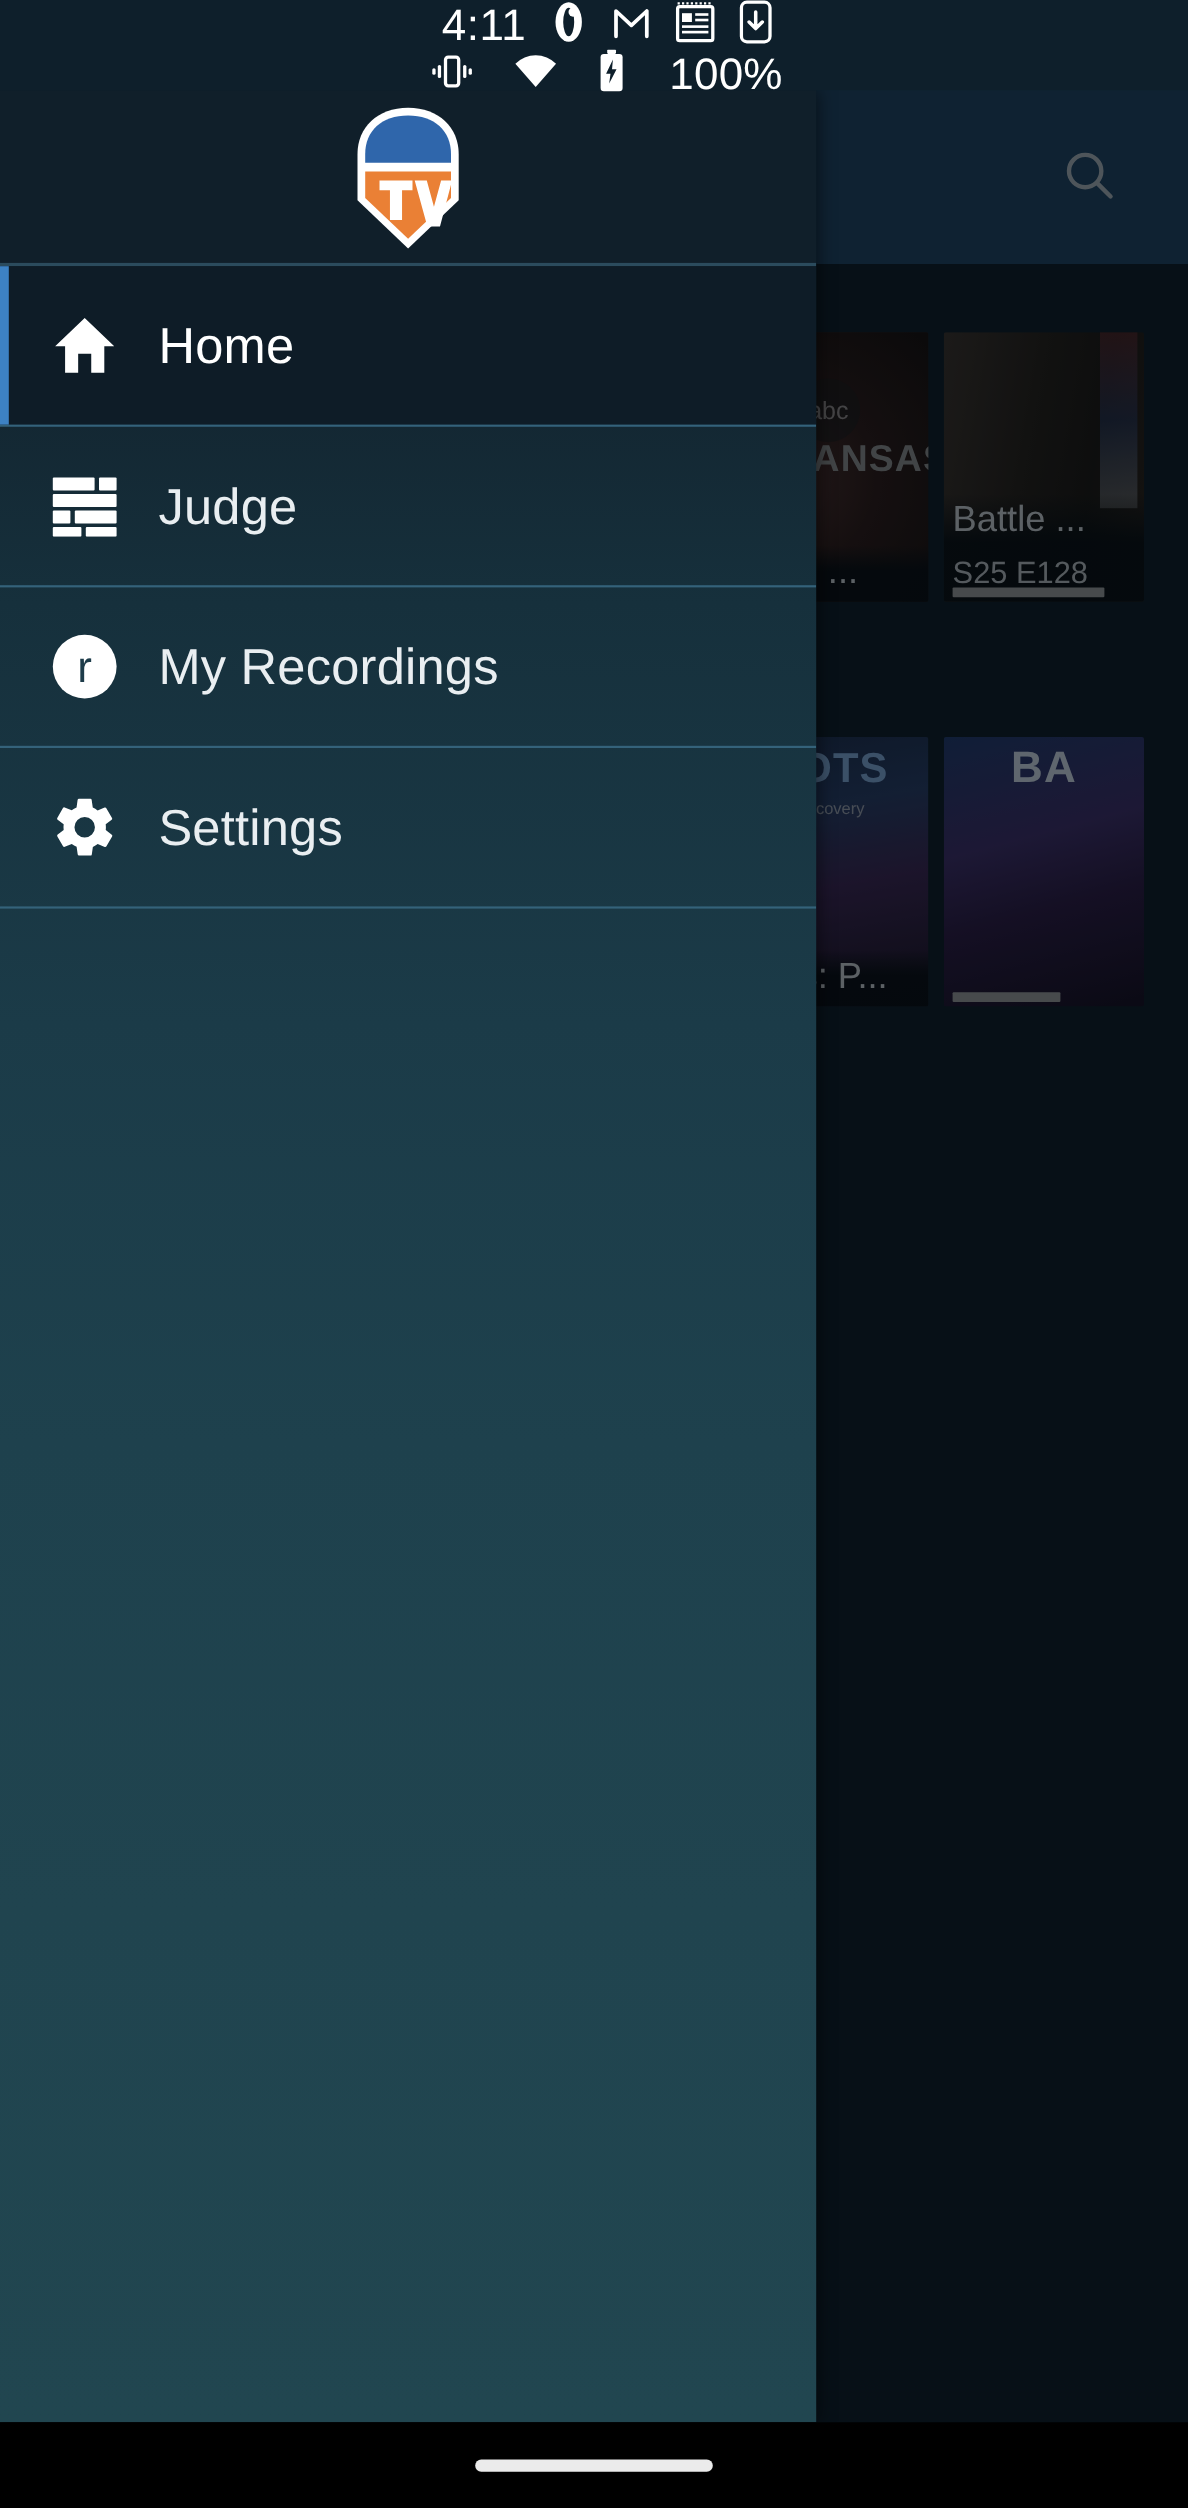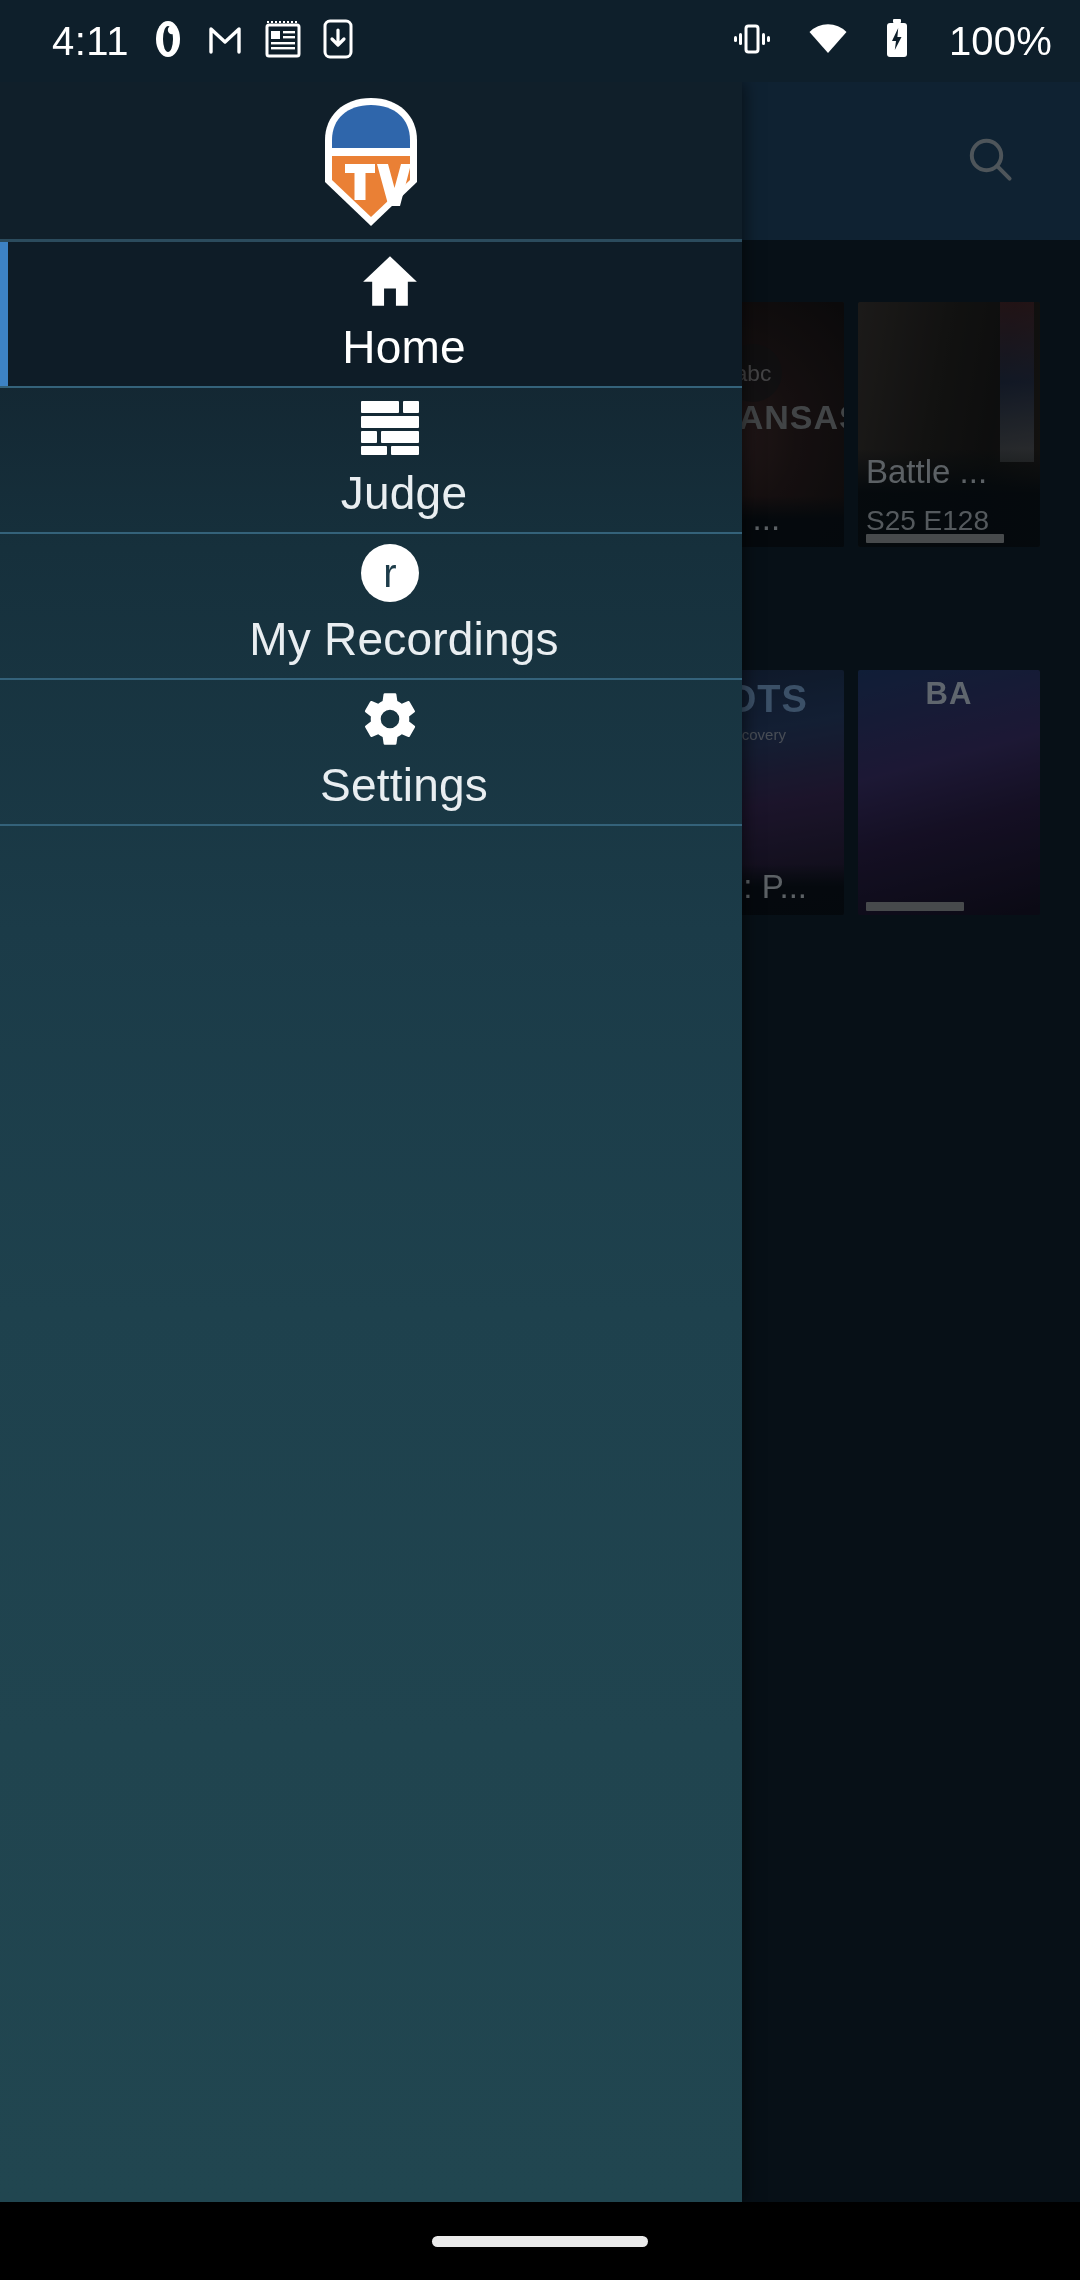--- a/index.html
+++ b/index.html
@@ -18,20 +18,21 @@
   }
 
   
   #status-bar {
     position:absolute; top:0; left:0;
     width:1080px; height:82px;
     background:#0e1f2b;
     display:flex; align-items:center;
     padding:0 28px 0 52px;
     z-index:40;
+    flex-direction:column;
   }
   #status-left { display:flex; align-items:center; gap:22px; }
   #clock {
     color:#ffffff; font-size:40px; font-weight:400;
     letter-spacing:0.5px; line-height:1;
   }
   .sb-ico { display:block; }
   #status-spacer { flex:1; }
   #status-right { display:flex; align-items:center; gap:37px; }
   #battery-pct {
@@ -118,21 +119,20 @@
     position:absolute; left:0; bottom:0;
     width:742px; height:3px; background:#2b4b5d;
   }
 
   .nav-item {
     position:relative;
     height:146px;
     display:flex; align-items:center;
     padding-left:38px;
     border-bottom:2px solid #34627a;
-    flex-direction:column;
   }
   .nav-item.active { background:#0e1c27; }
   .nav-item.active::before {
     content:""; position:absolute; left:0; top:0;
     width:8px; height:100%; background:#3d82c4;
   }
   .nav-icon {
     width:78px; flex:0 0 78px;
     display:flex; align-items:center; justify-content:center;
   }
@@ -216,21 +216,21 @@
           </span>
           <div class="show-banner" style="top:8px;color:#7fa7d6;font-size:38px;">ROTS</div>
           <div class="tile-text">
             <div class="tile-title">nters: P...</div>
           </div>
         </div>
 
         <div class="tile">
           <div class="tile-img" style="background:
                   linear-gradient(165deg,#20386b 0%,#3c2b66 38%,#2a1840 62%,#140c1e 100%);"></div>
-          <div class="show-banner" style="top:6px;color:#cfd8e4;font-size:31px;">BA</div>
+          <div class="show-banner" style="top:6px;color:#cfd8e4;font-size:40px;">BA</div>
           <div class="progress" style="width:98px;"></div>
         </div>
       </div>
 
     </div>
 
     <div id="scrim"></div>
   </div>
 
   <nav id="drawer">

